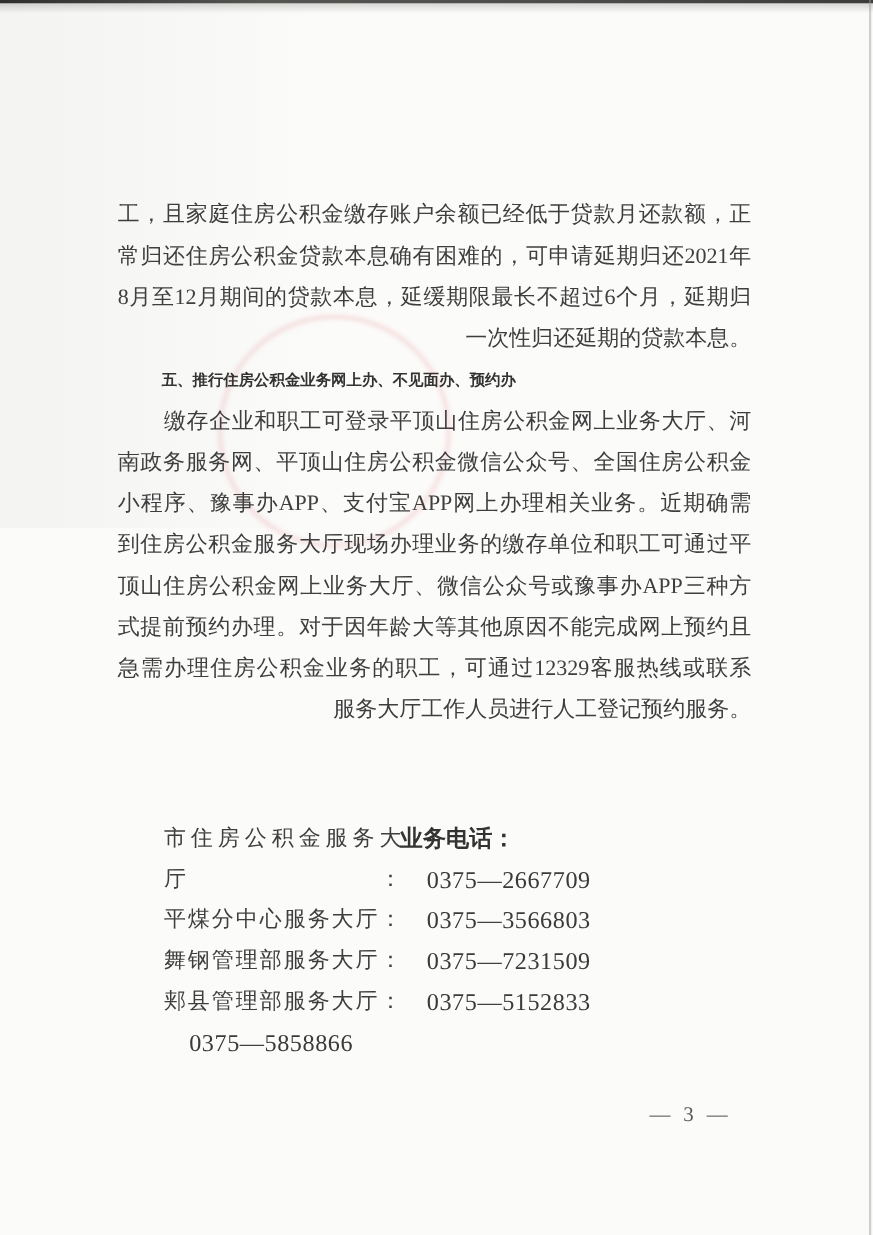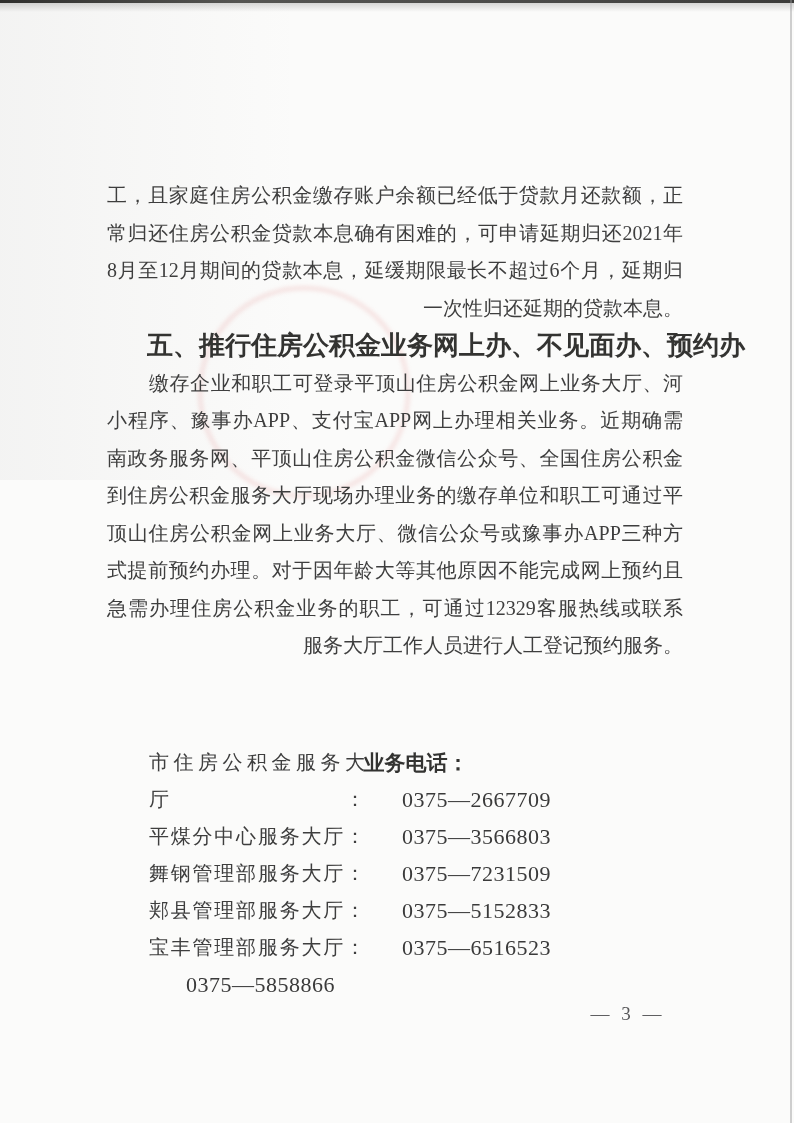--- a/index.html
+++ b/index.html
@@ -51,21 +51,21 @@
     height:37.5px;line-height:37.5px;white-space:nowrap;text-align:right;
   }
   .line.j{
     white-space:normal;
     text-align:justify;text-align-last:justify;
   }
   .line.ind{padding-left:42px;}
   .heading{
     margin:0;padding-left:40px;
     font-family:"Liberation Sans","DejaVu Sans",sans-serif;
-    font-weight:bold;font-size:26px;color:#333331;
+    font-weight:bold;font-size:14px;color:#333331;
     height:37.5px;line-height:37.5px;white-space:nowrap;
   }
 
   
   .phones{
     position:absolute;left:107px;top:744px;width:576px;
     color:#3e3e3e;z-index:2;
   }
   .ph-title{
     font-family:"Liberation Sans","DejaVu Sans",sans-serif;
@@ -75,21 +75,21 @@
   .ph-row{
     display:flex;align-items:flex-end;
     padding-left:42px;height:37px;line-height:37px;
   }
   .ph-label{
     display:inline-block;width:216px;
     font-size:20px;
     text-align:justify;text-align-last:justify;
   }
   .ph-num{
-    display:inline-block;margin-left:37px;
+    display:inline-block;margin-left:23px;
     font-size:22px;letter-spacing:0.5px;color:#3a3a3a;
   }
 
   .pageno{
     position:absolute;left:571px;top:1003px;width:110px;
     text-align:center;font-size:19px;color:#58585a;
     word-spacing:7px;z-index:2;
   }
 </style>
 </head>
@@ -106,22 +106,22 @@
 
   <main class="textblock">
     <div class="line j">工，且家庭住房公积金缴存账户余额已经低于贷款月还款额，正</div>
     <div class="line j">常归还住房公积金贷款本息确有困难的，可申请延期归还2021年</div>
     <div class="line j">8月至12月期间的贷款本息，延缓期限最长不超过6个月，延期归</div>
     <div class="line">一次性归还延期的贷款本息。</div>
 
     <h2 class="heading">五、推行住房公积金业务网上办、不见面办、预约办</h2>
 
     <div class="line j ind">缴存企业和职工可登录平顶山住房公积金网上业务大厅、河</div>
+    <div class="line j">南政务服务网、平顶山住房公积金微信公众号、全国住房公积金</div>
     <div class="line j">小程序、豫事办APP、支付宝APP网上办理相关业务。近期确需</div>
-    <div class="line j">南政务服务网、平顶山住房公积金微信公众号、全国住房公积金</div>
     <div class="line j">到住房公积金服务大厅现场办理业务的缴存单位和职工可通过平</div>
     <div class="line j">顶山住房公积金网上业务大厅、微信公众号或豫事办APP三种方</div>
     <div class="line j">式提前预约办理。对于因年龄大等其他原因不能完成网上预约且</div>
     <div class="line j">急需办理住房公积金业务的职工，可通过12329客服热线或联系</div>
     <div class="line">服务大厅工作人员进行人工登记预约服务。</div>
   </main>
 
   <section class="phones">
     <div class="ph-title">业务电话：</div>
 
@@ -135,23 +135,19 @@
     </div>
     <div class="ph-row">
       <span class="ph-label">舞钢管理部服务大厅：</span>
       <span class="ph-num">0375—7231509</span>
     </div>
     <div class="ph-row">
       <span class="ph-label">郏县管理部服务大厅：</span>
       <span class="ph-num">0375—5152833</span>
     </div>
     <div class="ph-row">
-      <span class="ph-label">宝丰管理部服务大厅：</span>
-      <span class="ph-num">0375—6516523</span>
-    </div>
-    <div class="ph-row">
       <span class="ph-num">0375—5858866</span>
     </div>
   </section>
 
   <div class="pageno">— 3 —</div>
 
 </div>
 
 </body></html>

